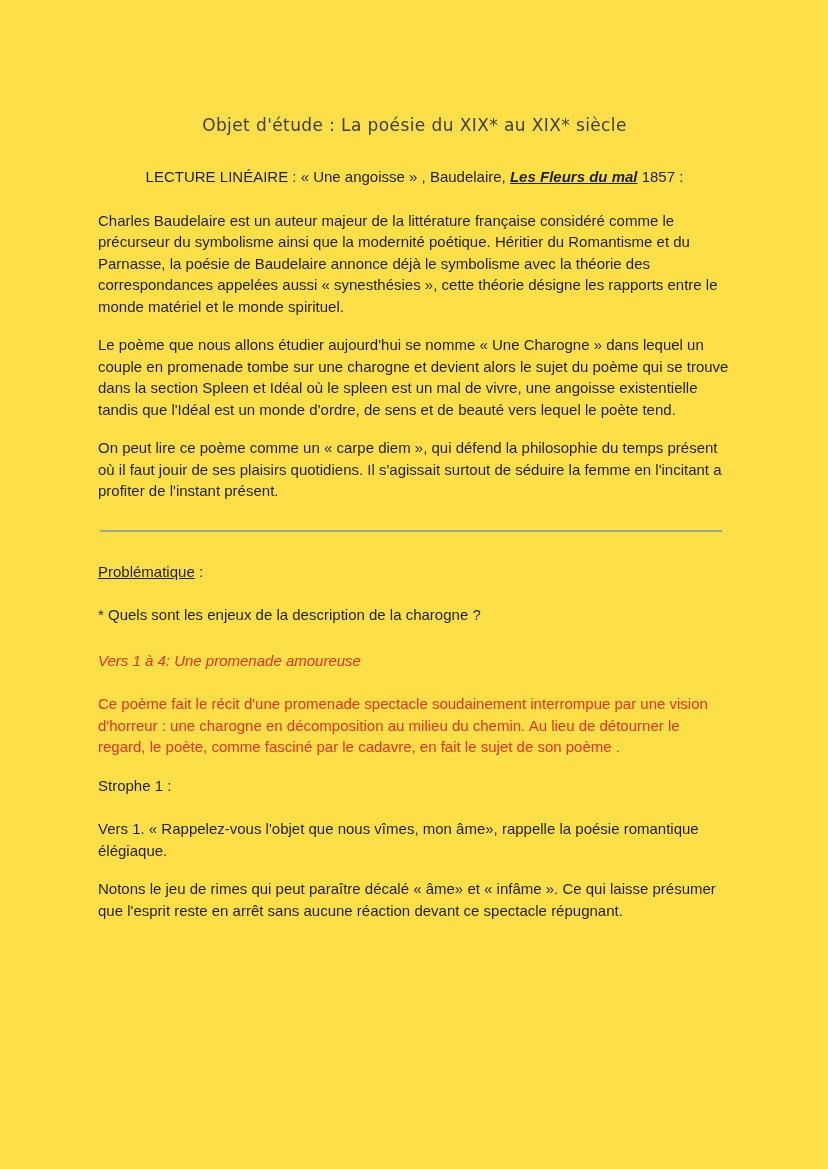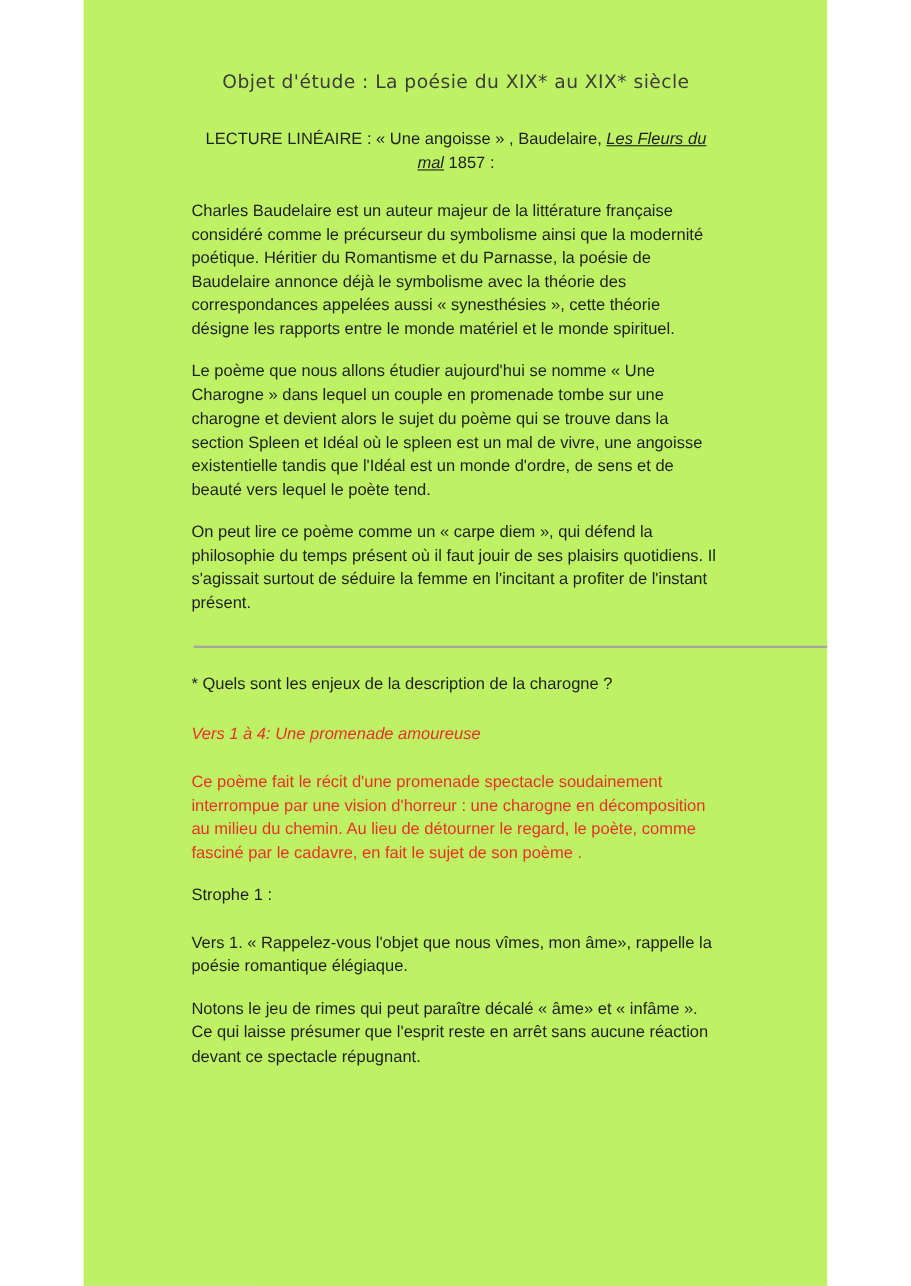--- a/index.html
+++ b/index.html
@@ -2,26 +2,26 @@
 <html lang="fr"><head>
 <meta charset="utf-8">
 <style>
   html, body {
     margin: 0;
     padding: 0;
     background: #ffffff;
   }
   .page {
     position: relative;
-    width: 676px;
+    width: 828px;
     height: 1169px;
     margin: 0 auto;
-    background: #bef264;
+    background: #fde047;
     box-sizing: border-box;
-    padding: 63px 97px 0 98px;
+    padding: 113px 97px 0 98px;
     font-family: "Liberation Sans", sans-serif;
     font-size: 15px;
     line-height: 21.5px;
     color: #1f1f1f;
     overflow: hidden;
   }
   .doc-title {
     margin: 0;
     text-align: center;
     font-family: "DejaVu Sans", sans-serif;
@@ -30,21 +30,21 @@
     letter-spacing: 0.4px;
     color: #3d3d3d;
     line-height: 24px;
   }
   .doc-subtitle {
     margin: 29px 0 0 0;
     text-align: center;
     color: #1f1f1f;
   }
   .work-title {
-    font-weight: normal;
+    font-weight: bold;
     font-style: italic;
     text-decoration: underline;
   }
   .section-heading {
     margin: 40px 0 0 0;
     font-size: 15px;
     font-weight: bold;
     text-decoration: underline;
     line-height: 21.5px;
   }
@@ -101,20 +101,21 @@
 
 
   <p class="para">Charles Baudelaire est un auteur majeur de la littérature française considéré comme le précurseur du symbolisme ainsi que la modernité poétique. Héritier du Romantisme et du Parnasse, la poésie de Baudelaire annonce déjà le symbolisme avec la théorie des correspondances appelées aussi « synesthésies », cette théorie désigne les rapports entre le monde matériel et le monde spirituel.</p>
 
   <p class="para para-tight">Le poème que nous allons étudier aujourd'hui se nomme « Une Charogne » dans lequel un couple en promenade tombe sur une charogne et devient alors le sujet du poème qui se trouve dans la section Spleen et Idéal où le spleen est un mal de vivre, une angoisse existentielle tandis que l'Idéal est un monde d'ordre, de sens et de beauté vers lequel le poète tend.</p>
 
   <p class="para para-tight">On peut lire ce poème comme un « carpe diem », qui défend la philosophie du temps présent où il faut jouir de ses plaisirs quotidiens. Il s'agissait surtout de séduire la femme en l'incitant a profiter de l'instant présent.</p>
 
   <hr class="divider">
 
+  <p class="problematique"><span class="u">Problématique</span><span> :</span></p>
 
   <p class="para">* Quels sont les enjeux de la description de la charogne ?</p>
 
 
 
   <p class="movement-title red">Vers 1 à 4: Une promenade amoureuse</p>
 
   <p class="para red">Ce poème fait le récit d'une promenade spectacle soudainement interrompue par une vision d'horreur : une charogne en décomposition au milieu du chemin. Au lieu de détourner le regard, le poète, comme fasciné par le cadavre, en fait le sujet de son poème .</p>
 
   <p class="para para-tight">Strophe 1 :</p>

